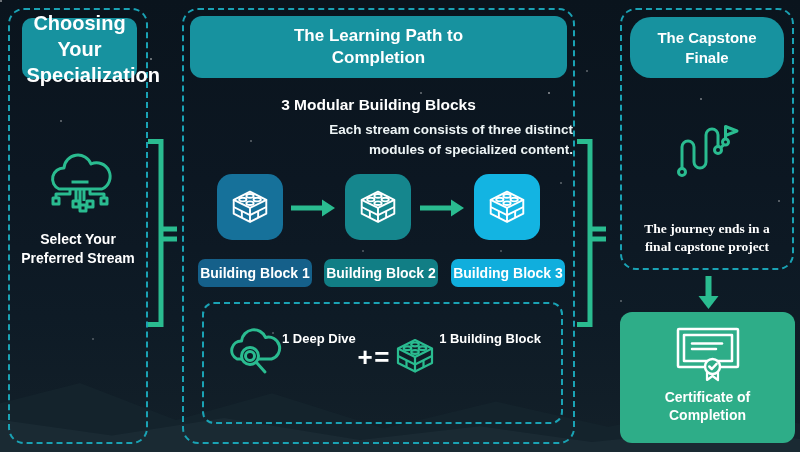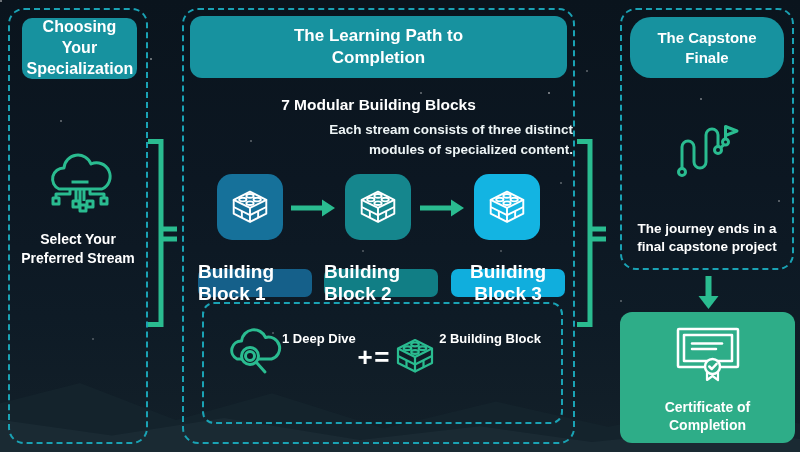--- a/index.html
+++ b/index.html
@@ -21,67 +21,67 @@
     560px 182px rgba(255,255,255,.35),640px 418px rgba(255,255,255,.3),778px 200px rgba(255,255,255,.4),
     40px 262px rgba(255,255,255,.35),272px 332px rgba(255,255,255,.3),548px 92px rgba(255,255,255,.55),
     460px 40px rgba(255,255,255,.4),586px 70px rgba(255,255,255,.35),716px 368px rgba(255,255,255,.3);}
   
   .panel{position:absolute;border:2px dashed #1aa2b4;border-radius:16px;box-sizing:border-box;}
   .panel-left{left:8px;top:8px;width:140px;height:436px;}
   .panel-center{left:182px;top:8px;width:393px;height:436px;}
   .panel-right{left:620px;top:8px;width:174px;height:262px;}
   .hdr{position:absolute;background:#17929f;border-radius:10px;display:flex;align-items:center;justify-content:center;
     text-align:center;font-weight:700;line-height:1.3;}
-  .hdr-left{left:12px;top:8px;width:115px;height:61px;font-size:16px;}
+  .hdr-left{left:12px;top:8px;width:115px;height:61px;font-size:20px;}
   .hdr-left span{max-width:106px;}
   .hdr-center{left:6px;top:6px;width:377px;height:62px;font-size:17px;border-radius:12px;}
   .hdr-center span{max-width:200px;}
   .hdr-right{left:8px;top:7px;width:154px;height:61px;font-size:15px;border-radius:21px;}
   .hdr-right span{max-width:120px;}
   .caption{position:absolute;width:100%;text-align:center;font-weight:700;line-height:1.35;}
   .caption span{display:inline-block;}
   .cap-left{top:220px;font-size:14px;}
   .cap-left span{max-width:120px;text-align:center;}
   .cap-right{top:210px;font-size:13.5px;}
-  .cap-right span{max-width:154px;}
+  .cap-right span{max-width:154px;font-family:Liberation Serif, serif;}
   .icon-wrap{position:absolute;left:0;width:100%;display:flex;justify-content:center;}
   
   .heading{position:absolute;left:0;top:86px;width:100%;text-align:center;font-weight:700;font-size:15.5px;}
   .subheading{position:absolute;left:0;top:110px;width:100%;text-align:right;font-weight:700;font-size:13.5px;
     line-height:1.45;color:#eef5f6;}
   .subheading span{display:inline-block;max-width:262px;}
   .block-tile{position:absolute;top:164px;width:66px;height:66px;border-radius:15px;display:flex;
     align-items:center;justify-content:center;}
   .tile-1{left:33px;background:#16719a;}
   .tile-2{left:161px;background:#15868d;}
   .tile-3{left:290px;background:#13b4e2;}
   .flow-arrow{position:absolute;top:188px;width:48px;height:20px;}
   .arrow-a{left:105px;}
   .arrow-b{left:234px;}
-  .badge{position:absolute;top:259px;width:114px;height:28px;border-radius:7px;display:flex;align-items:center;
-    justify-content:center;font-weight:700;font-size:19px;}
+  .badge{position:absolute;top:249px;width:114px;height:28px;border-radius:7px;display:flex;align-items:center;
+    justify-content:center;font-weight:700;font-size:14px;}
   .badge-1{left:14px;background:#15608a;}
   .badge-2{left:140px;background:#117e85;}
   .badge-3{left:267px;background:#10aedd;text-align:center;}
   .equation-box{position:absolute;left:18px;top:292px;width:361px;height:122px;border:2px dashed #1aa2b4;
     border-radius:12px;box-sizing:border-box;display:flex;justify-content:space-between;align-items:flex-start;
     padding:16px 20px 0 20px;}
   .eq-item{display:flex;flex-direction:row;align-items:flex-start;}
   .eq-icon{height:58px;display:flex;align-items:flex-end;}
   .eq-label{margin-top:11px;font-weight:700;font-size:13px;white-space:nowrap;}
   .eq-op{font-weight:700;font-size:26px;margin-top:22px;}
   
   .bracket{position:absolute;top:139px;width:35px;height:188px;}
   .bracket-l{left:145px;}
   .bracket-r{left:574px;}
   .down-arrow{position:absolute;left:696px;top:276px;width:25px;height:34px;}
   
   .cert-box{position:absolute;left:620px;top:312px;width:175px;height:131px;background:#2ead88;border-radius:12px;}
   .cert-label{position:absolute;left:0;top:76px;width:100%;text-align:center;font-weight:700;font-size:14px;line-height:1.3;}
-  .cert-label span{display:inline-block;max-width:130px;margin-top:10px;}
+  .cert-label span{display:inline-block;max-width:130px;}
   svg{display:block;}
 </style>
 </head>
 <body>
 
 <div class="stage">
 
   <div class="mountains-back"></div>
   <div class="mountains-front"></div>
   <div class="stars"></div>
@@ -114,21 +114,21 @@
   <svg class="bracket bracket-l" viewBox="0 0 35 188" fill="none" stroke="#2abc90" stroke-width="5">
     <path d="M3 2.5 H16 V185.5 H3"></path>
     <path d="M16 90 H32"></path>
       <path d="M16 100 H32"></path>
   </svg>
 
   <div class="panel panel-center">
     <div class="hdr hdr-center">
       <span>The Learning Path to Completion</span>
     </div>
-    <div class="heading">7 Modular Building Blocks</div>
+    <div class="heading">3 Modular Building Blocks</div>
     <div class="subheading">
       <span>Each stream consists of three distinct modules of specialized content.</span>
     </div>
 
     <div class="block-tile tile-1">
       <svg width="46" height="40" viewBox="0 0 48 40" fill="none" stroke="#ffffff" stroke-width="2" stroke-linejoin="round">
         <path d="M24 4 L41 12.5 L24 21 L7 12.5 Z"></path>
         <ellipse cx="24" cy="8.4" rx="3.8" ry="1.9"></ellipse>
           <ellipse cx="16.5" cy="12.2" rx="3.8" ry="1.9"></ellipse>
         <ellipse cx="31.5" cy="12.2" rx="3.8" ry="1.9"></ellipse>
@@ -210,21 +210,21 @@
               <ellipse cx="16.5" cy="12.2" rx="3.8" ry="1.9"></ellipse>
             <ellipse cx="31.5" cy="12.2" rx="3.8" ry="1.9"></ellipse>
               <ellipse cx="24" cy="16" rx="3.8" ry="1.9"></ellipse>
             <path d="M7 12.5 V27 L24 35.5 V21"></path>
               <path d="M41 12.5 V27 L24 35.5"></path>
             <path d="M7 20 L24 28.5 L41 20"></path>
               <path d="M15.5 24.2 V31.3"></path>
               <path d="M32.5 24.2 V31.3"></path>
           </svg>
         </div>
-        <div class="eq-label">2 Building Block</div>
+        <div class="eq-label">1 Building Block</div>
       </div>
     </div>
   </div>
 
   <svg class="bracket bracket-r" viewBox="0 0 35 188" fill="none" stroke="#2abc90" stroke-width="5">
     <path d="M3 2.5 H16 V185.5 H3"></path>
     <path d="M16 90 H32"></path>
       <path d="M16 100 H32"></path>
   </svg>
 

